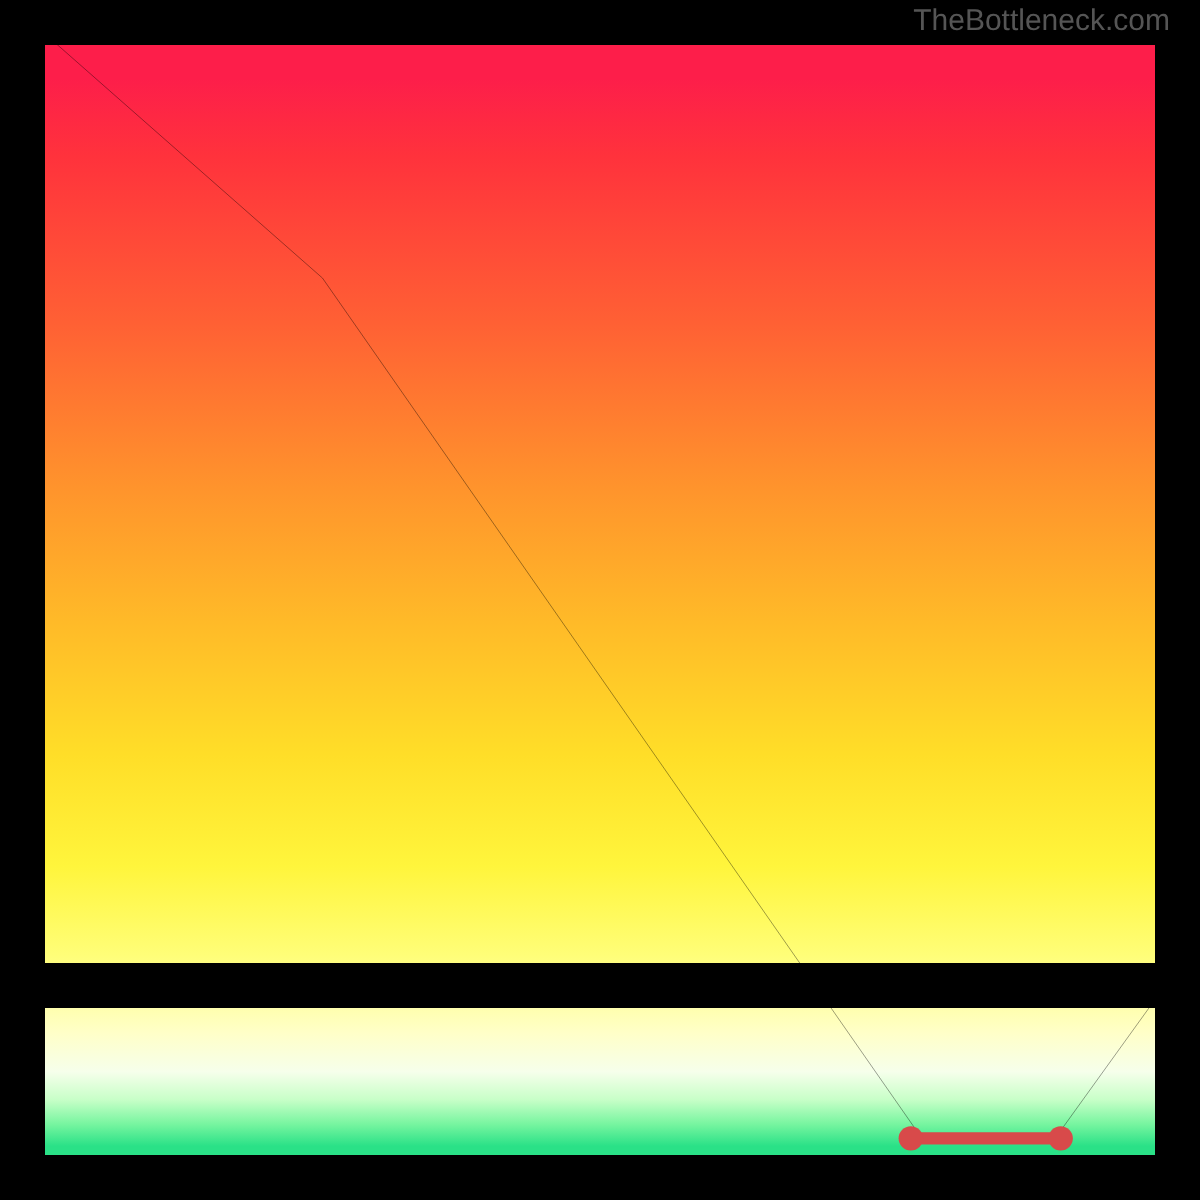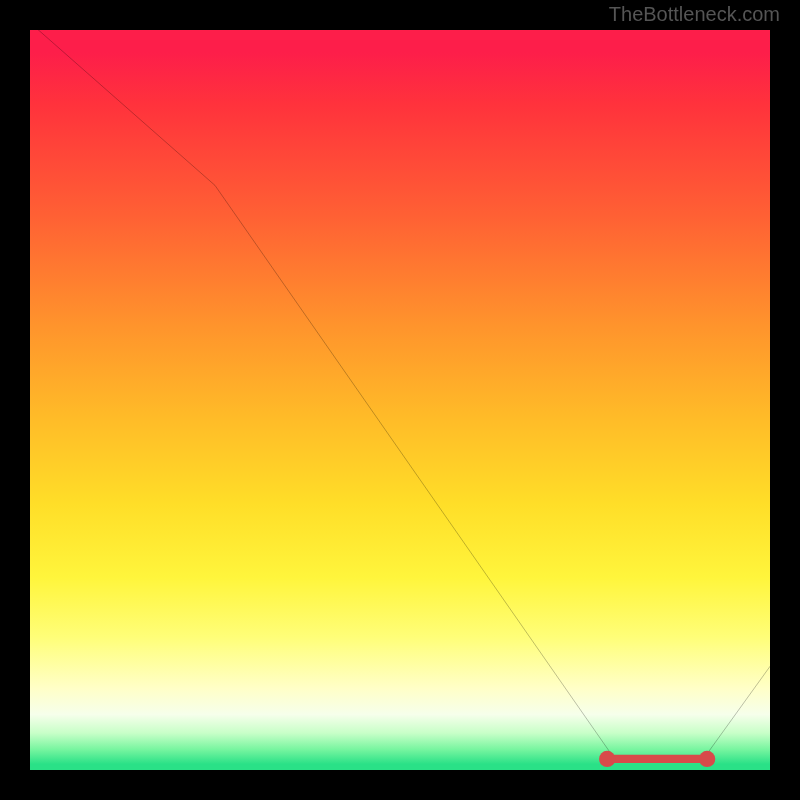--- a/index.html
+++ b/index.html
@@ -1,17 +1,17 @@
 <!DOCTYPE html>
 <html><head>
 <meta charset="utf-8">
 <style>
   * { margin: 0; padding: 0; box-sizing: border-box; }
   body { width: 800px; height: 800px; background: #000; font-family: Arial, sans-serif; overflow: hidden; }
-  .container { width: 800px; height: 800px; position: relative; padding-left: 19px; }
+  .container { width: 800px; height: 672px; position: relative; padding-left: 19px; }
   .watermark {
     position: absolute;
     top: 3px;
     right: 20px;
     color: #555;
     font-size: 20px;
     font-weight: 500;
     font-family: Arial, sans-serif;
   }
   .plot-area {

